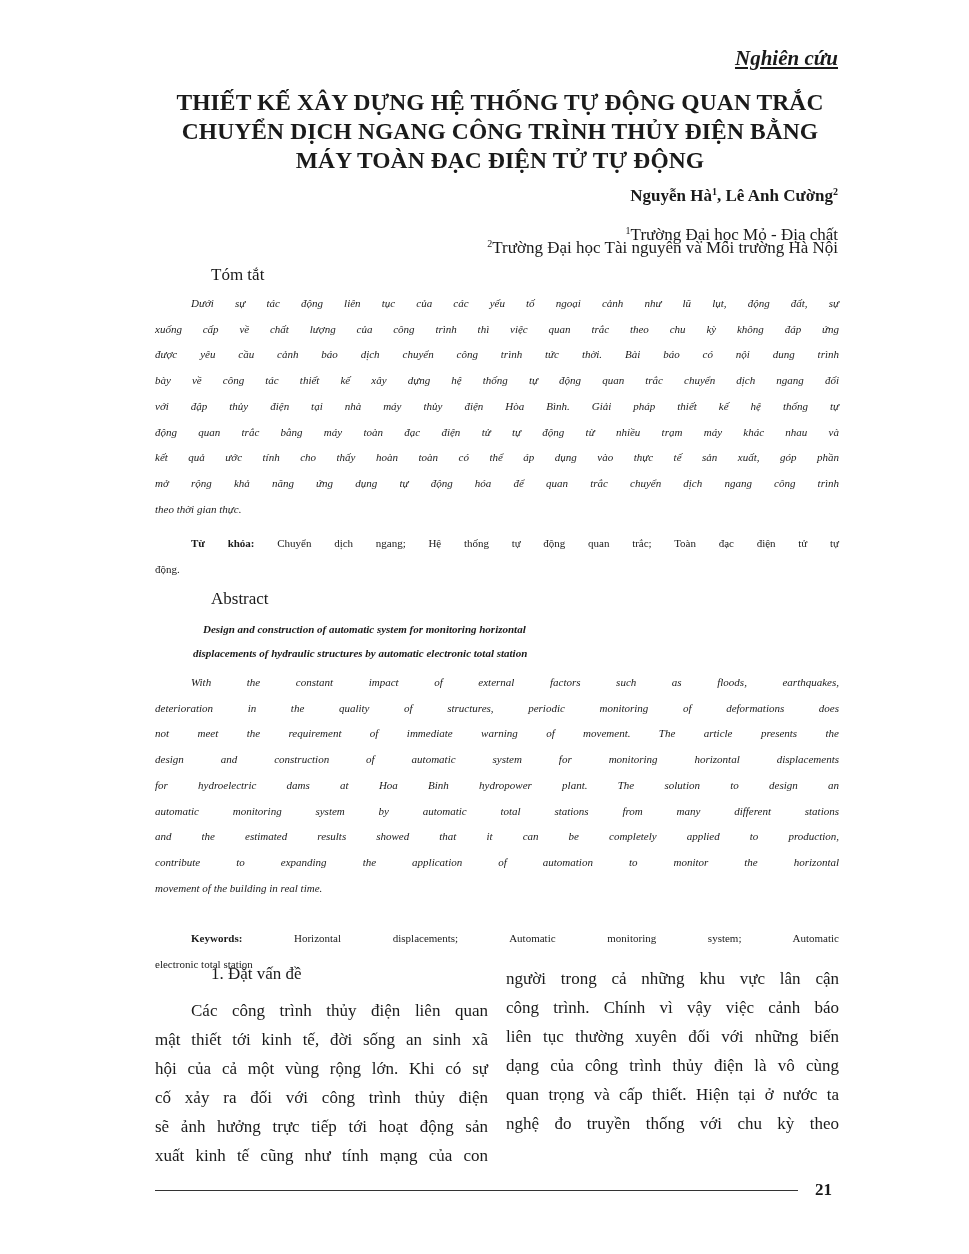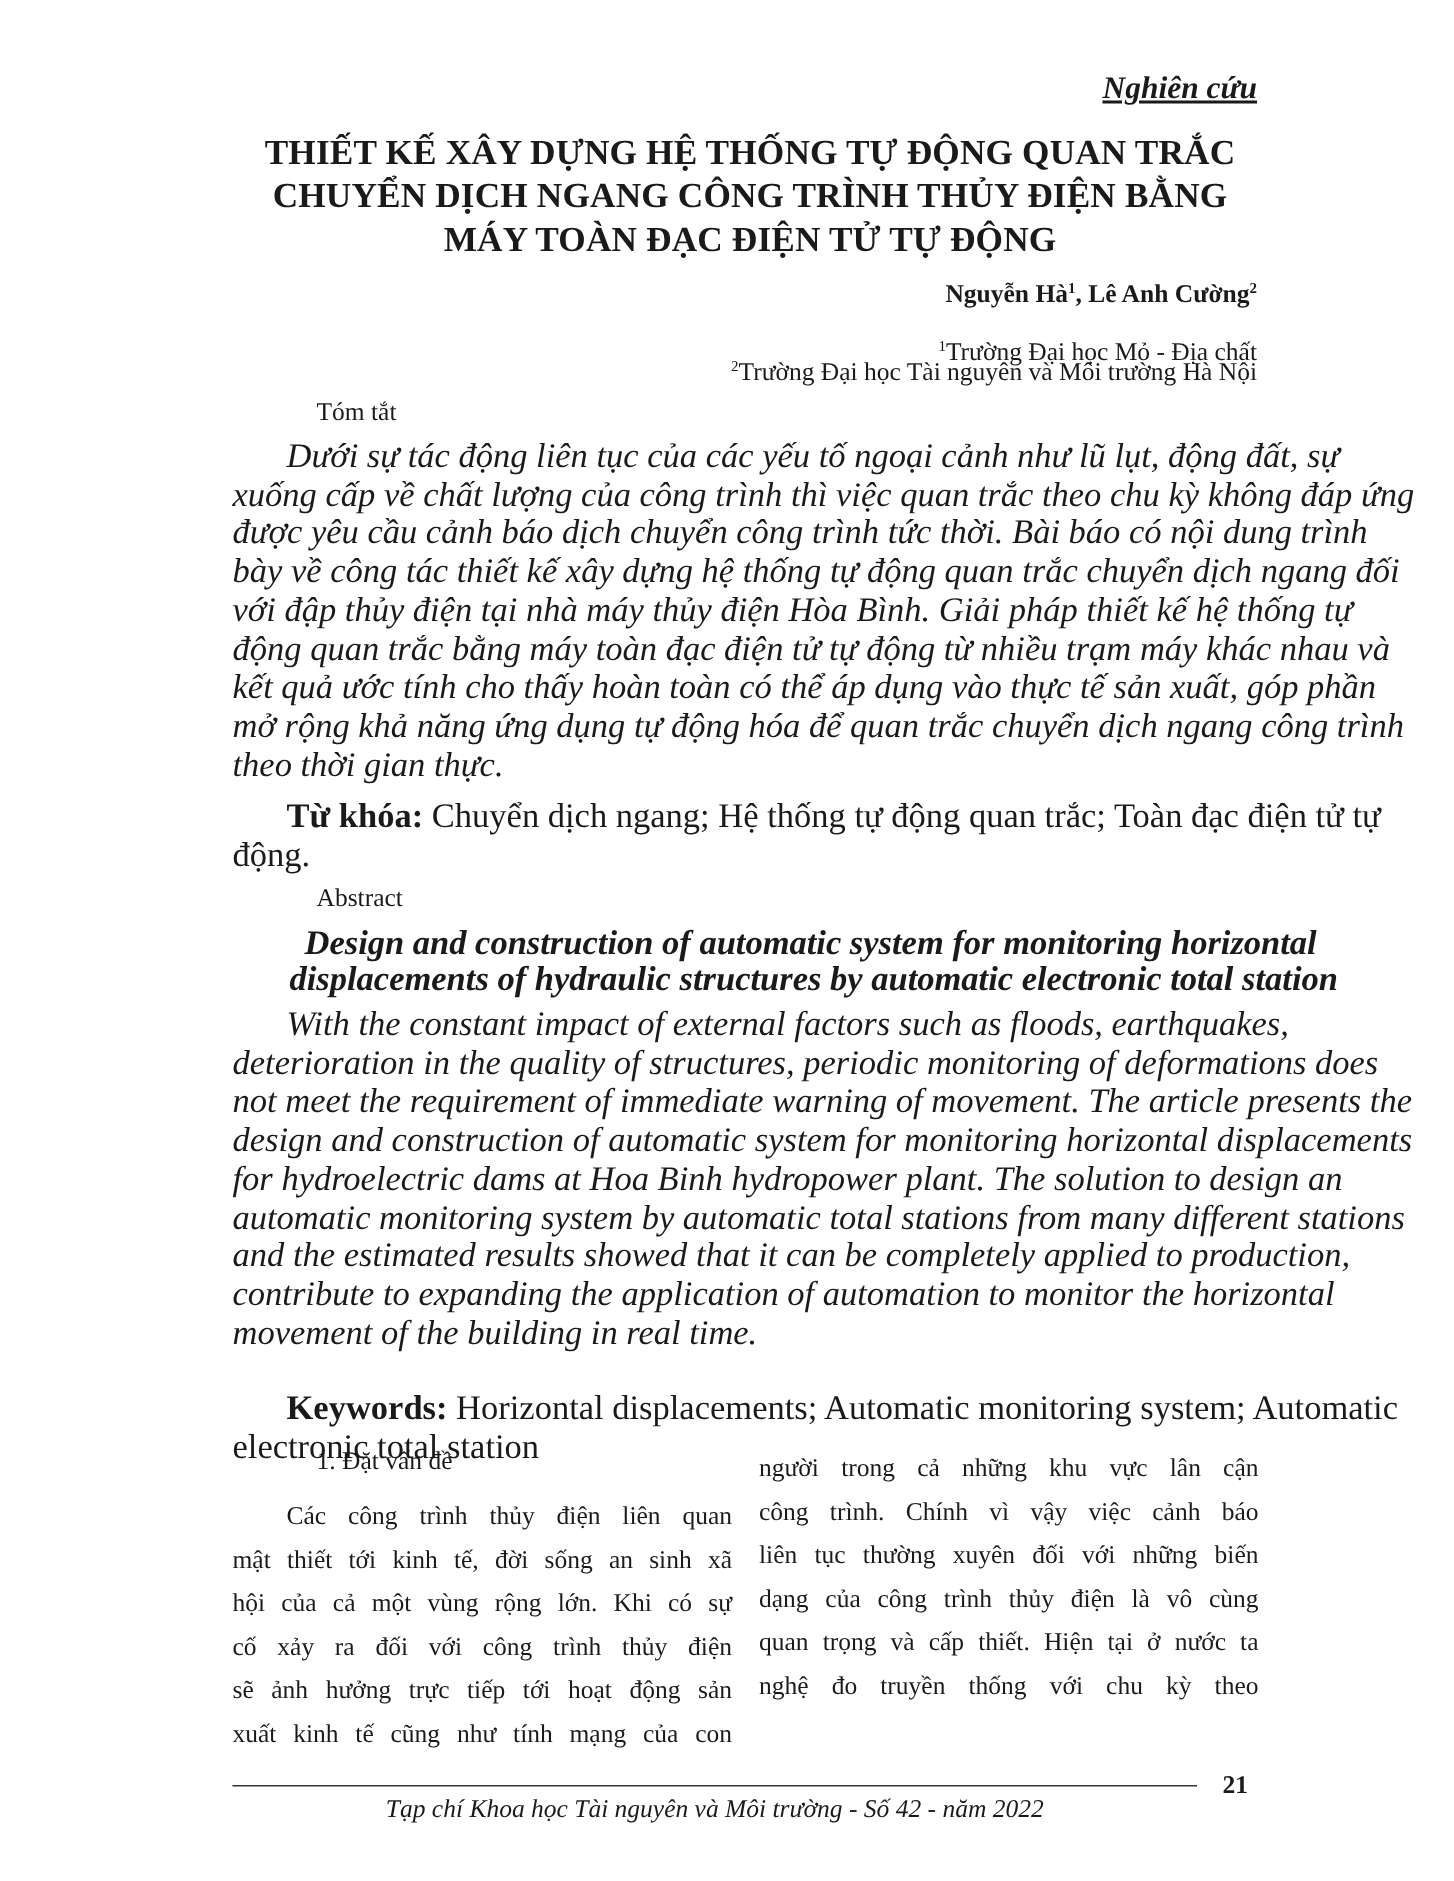--- a/index.html
+++ b/index.html
@@ -10,21 +10,21 @@
                    font-style: italic; text-decoration: underline; }
     .title { position: absolute; left: 150px; width: 700px; top: 88px; text-align: center;
              font-weight: bold; font-size: 23.5px; line-height: 29px; letter-spacing: 0.1px; }
     .title div { white-space: nowrap; text-align: center; }
     .authors { position: absolute; right: 131px; top: 186px; font-weight: bold; font-size: 17px; }
     .aff { position: absolute; right: 131px; font-size: 17px; }
     .aff1 { top: 225px; }
     .aff2 { top: 238px; }
     sup { font-size: 10px; vertical-align: 6px; line-height: 0; }
     .h { position: absolute; font-weight: normal; font-size: 17px; margin-left: 20px; }
-    .para { position: absolute; left: 155px; width: 684px; font-size: 23px; line-height: 25.7px;
+    .para { position: absolute; left: 155px; width: 684px; font-size: 11px; line-height: 25.7px;
             text-align: justify; }
     .para .line { display: block; white-space: nowrap; text-align: justify; text-align-last: justify; }
     .para .line.last { text-align-last: left; }
     .ital { font-style: italic; }
     .bi { font-weight: bold; font-style: italic; }
     .col { position: absolute; font-size: 17px; line-height: 29px; }
     .col .line { display: block; white-space: nowrap; text-align: justify; text-align-last: justify; }
     .footer-line { position: absolute; left: 155px; top: 1190px; width: 643px; height: 1px; background: #333; }
     .footer-text { position: absolute; left: 155px; width: 643px; top: 1196px; text-align: center;
                    font-style: italic; font-size: 17px; }
@@ -105,16 +105,15 @@
   <div class="col" style="left:506px; top:964px; width:333px;">
     <span class="line">người trong cả những khu vực lân cận</span>
     <span class="line">công trình. Chính vì vậy việc cảnh báo</span>
     <span class="line">liên tục thường xuyên đối với những biến</span>
     <span class="line">dạng của công trình thủy điện là vô cùng</span>
     <span class="line">quan trọng và cấp thiết. Hiện tại ở nước ta</span>
     <span class="line">nghệ đo truyền thống với chu kỳ theo</span>
   </div>
 
   <div class="footer-line"></div>
-  <div class="footer-text">Tạp chí Khoa học Tài nguyên và Môi trường - Số 42 - năm 2022</div>
   <div class="page-no">21</div>
 
 </div>
 
 </body></html>

